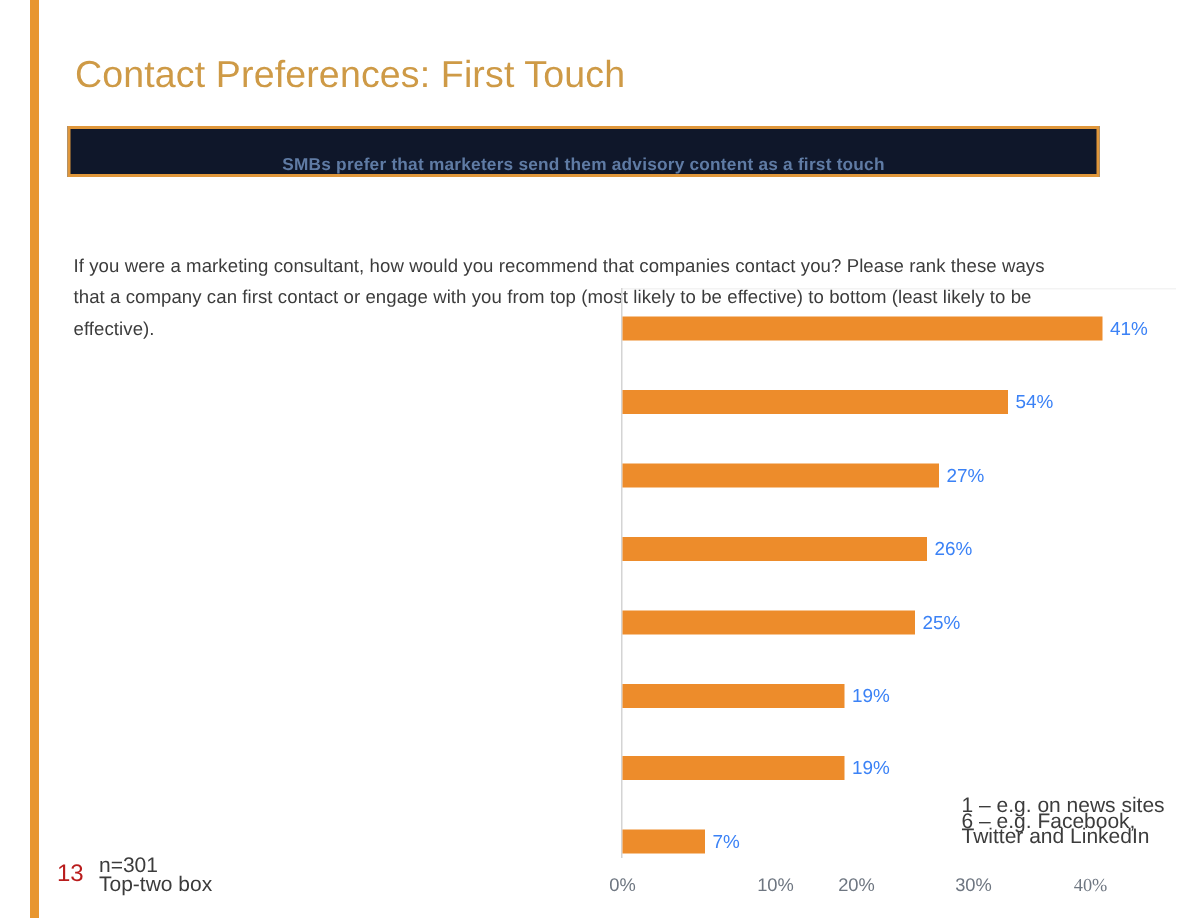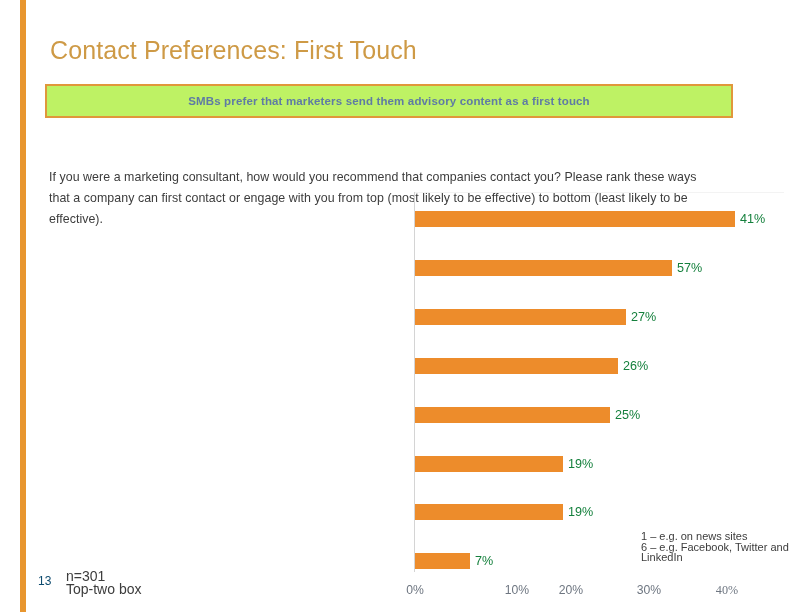--- a/index.html
+++ b/index.html
@@ -40,23 +40,23 @@
 
   
   .callout-box {
     position: absolute;
     left: 45px;
     top: 84px;
     width: 688px;
     height: 34px;
     box-sizing: border-box;
     border: 2px solid #E0973B;
-    background: #bef264;
+    background: #0f172a;
     display: flex;
-    align-items: center;
+    align-items: flex-end;
     justify-content: center;
   }
   .callout-text {
     font-size: 11.5px;
     font-weight: bold;
     color: #5F7BA4;
     letter-spacing: 0.15px;
     white-space: nowrap;
   }
 
@@ -107,58 +107,58 @@
     position: absolute;
     left: 415px;
     top: 1px;
     height: 16px;
     background: #ED8C2B;
   }
   .bar-value {
     position: absolute;
     top: 0px;
     font-size: 12.6px;
-    color: #15803d;
+    color: #3b82f6;
     line-height: 18px;
     white-space: nowrap;
   }
 
   
   .xtick {
     position: absolute;
     top: 583px;
     font-size: 12.2px;
     color: #6E7681;
     text-align: center;
     width: 40px;
     margin-left: -20px;
   }
 
   
   .slide-number {
     position: absolute;
     left: 38px;
     top: 574px;
-    font-size: 12px;
-    color: #0c4a6e;
+    font-size: 16px;
+    color: #b91c1c;
   }
   .n-note {
     position: absolute;
     left: 66px;
     top: 570px;
     font-size: 14px;
     line-height: 12.5px;
     color: #3C3C3C;
   }
   .footnotes {
     position: absolute;
     left: 641px;
     top: 531px;
     width: 150px;
-    font-size: 11px;
+    font-size: 14px;
     line-height: 10.5px;
     color: #3C3C3C;
   }
 </style>
 </head>
 <body>
 
 <div class="accent-spine"></div>
 
 <div class="slide-title">Contact Preferences: First Touch</div>
@@ -172,21 +172,21 @@
 <div class="chart">
   <div class="plot-top-rule"></div>
   <div class="axis-line"></div>
   <div id="rows">
       <div class="cat-row" style="top: 210px;">
         <div class="bar" style="width: 320px; background: rgb(237, 140, 43);"></div>
         <div class="bar-value" style="left: 740px;">41%</div>
       </div>
       <div class="cat-row" style="top: 259px;">
         <div class="bar" style="width: 257px; background: rgb(237, 140, 43);"></div>
-        <div class="bar-value" style="left: 677px;">57%</div>
+        <div class="bar-value" style="left: 677px;">54%</div>
       </div>
       <div class="cat-row" style="top: 308px;">
         <div class="bar" style="width: 211px; background: rgb(237, 140, 43);"></div>
         <div class="bar-value" style="left: 631px;">27%</div>
       </div>
       <div class="cat-row" style="top: 357px;">
         <div class="bar" style="width: 203px; background: rgb(237, 140, 43);"></div>
         <div class="bar-value" style="left: 623px;">26%</div>
       </div>
       <div class="cat-row" style="top: 406px;">

